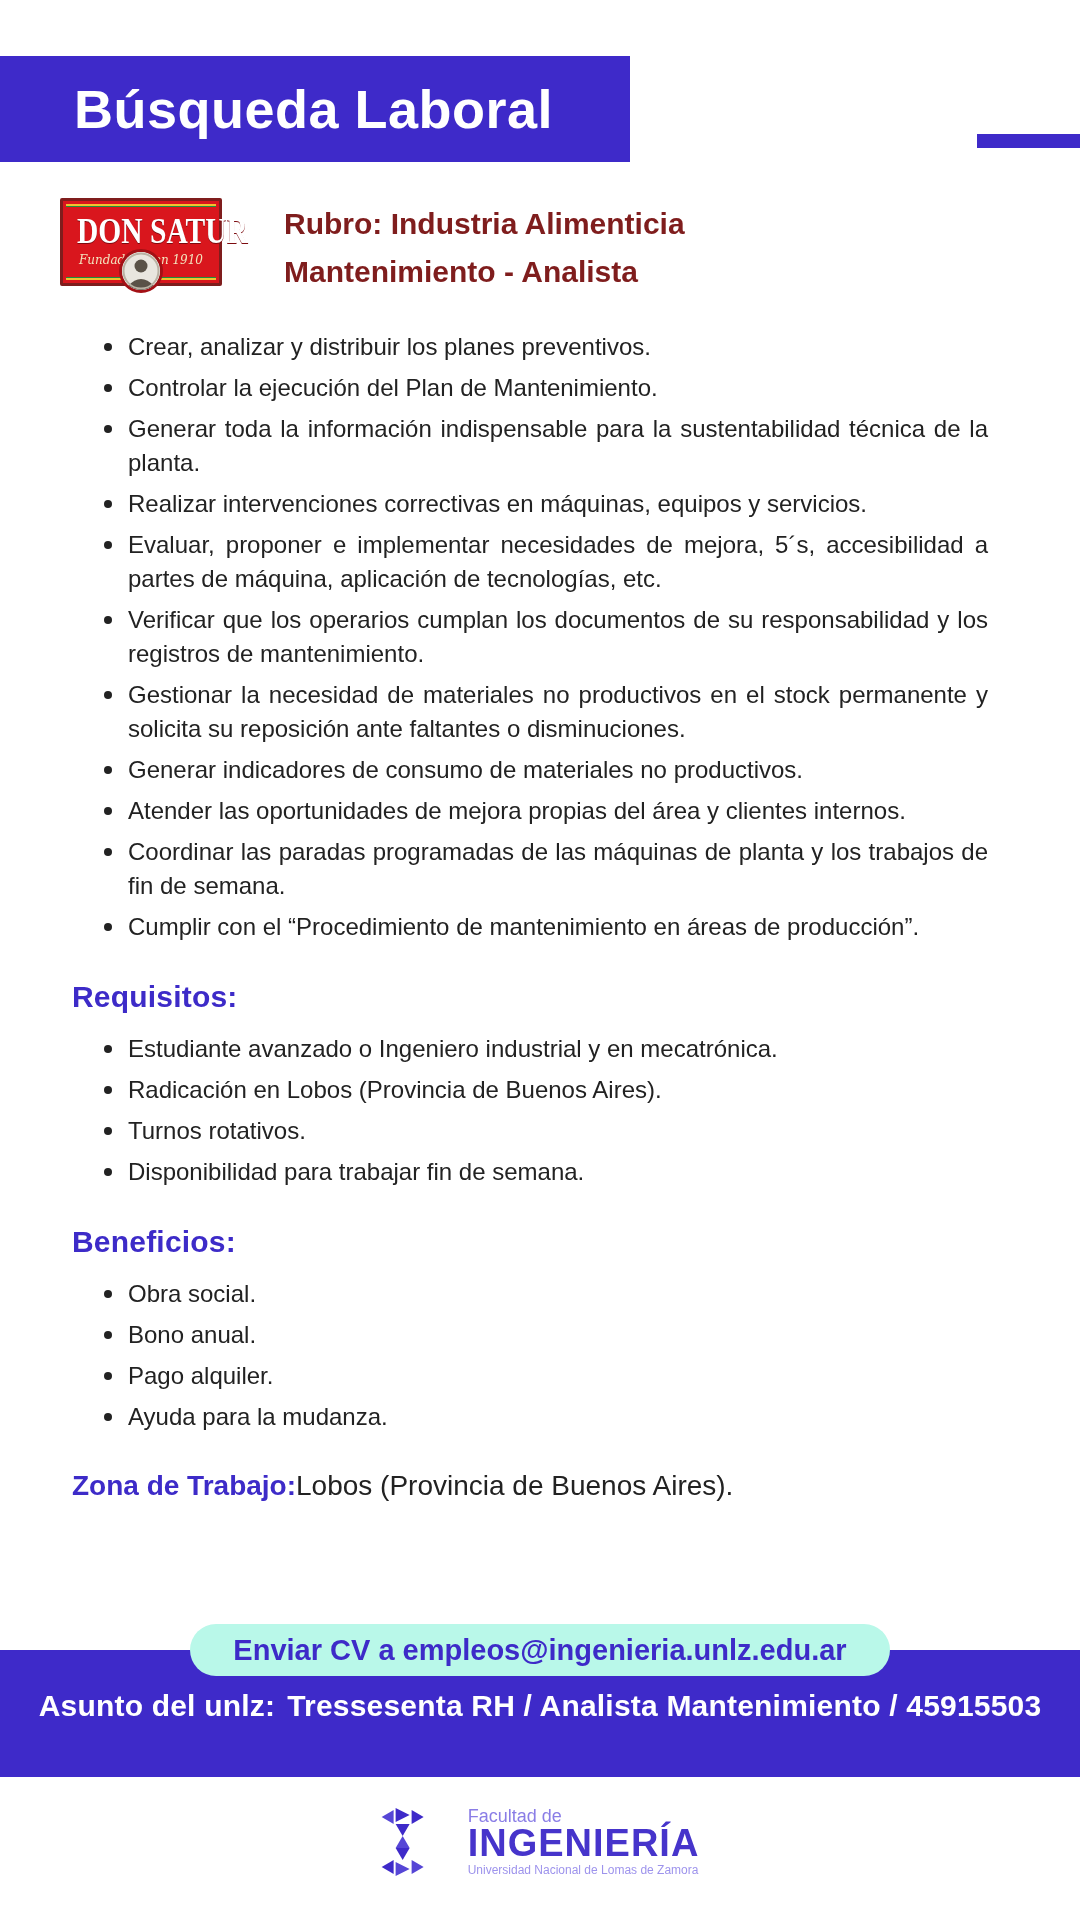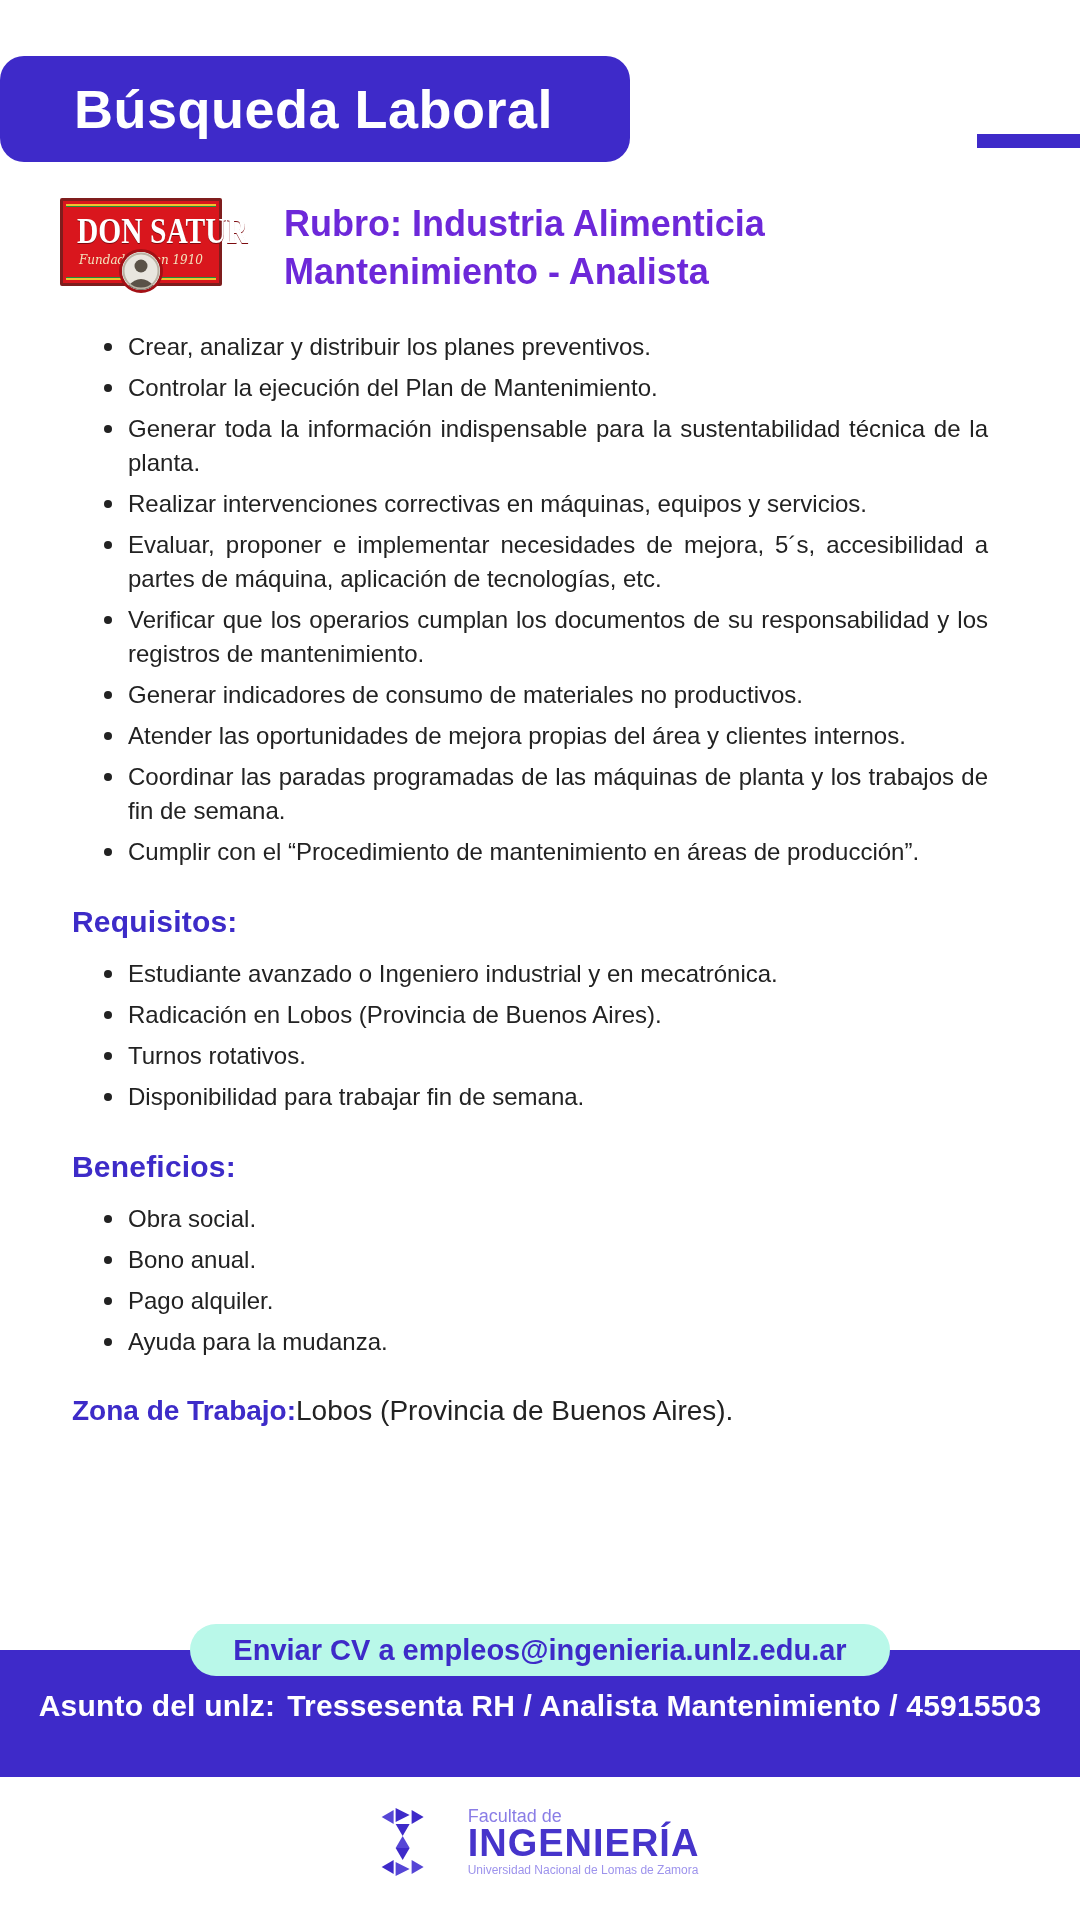--- a/index.html
+++ b/index.html
@@ -3,21 +3,21 @@
 <meta charset="utf-8">
 <style>
   html,body{margin:0;padding:0;}
   body{
     width:1080px;height:1920px;position:relative;background:#ffffff;
     font-family:"Liberation Sans", sans-serif;overflow:hidden;
   }
   
   .banner{
     position:absolute;top:56px;left:0;width:630px;height:106px;
-    background:#3e2ac9;display:flex;align-items:center;border-radius:24px;
+    background:#3e2ac9;display:flex;align-items:center;
   }
   .banner h1{
     margin:0 0 0 74px;color:#ffffff;font-size:54px;font-weight:bold;letter-spacing:.5px;
   }
   .accent-bar{
     position:absolute;top:134px;right:0;width:103px;height:14px;background:#3e2ac9;
   }
   
   .brand-row{position:absolute;top:198px;left:60px;}
   .ds-box{
@@ -42,21 +42,21 @@
   }
   .ds-script.left{left:16px;}
   .ds-script.right{right:16px;}
   .ds-badge{
     position:absolute;left:50%;top:48px;transform:translateX(-50%);
     width:44px;height:44px;border-radius:50%;overflow:hidden;
     border:3px solid #a31015;background:#e9e6df;box-sizing:border-box;
   }
   .position-title{
     position:absolute;top:2px;left:224px;width:560px;
-    color:#6d28d9;font-weight:bold;font-size:36px;line-height:48px;white-space:nowrap;
+    color:#7f1d1d;font-weight:bold;font-size:30px;line-height:48px;white-space:nowrap;
   }
   
   .content{position:absolute;top:330px;left:72px;width:916px;color:#222222;}
   .section{margin-bottom:36px;}
   .section h2{
     margin:0 0 18px 0;color:#3d2bc8;font-size:30px;font-weight:bold;letter-spacing:.2px;
   }
   ul.bullets{list-style:none;margin:0;padding:0 0 0 56px;}
   ul.bullets li{
     position:relative;font-size:24px;line-height:34px;margin-bottom:7px;
@@ -128,20 +128,21 @@
 
   <div class="section">
     <ul class="bullets">
 
     <li><span>Crear, analizar y distribuir los planes preventivos.</span></li>
         <li><span>Controlar la ejecución del Plan de Mantenimiento.</span></li>
         <li><span>Generar toda la información indispensable para la sustentabilidad técnica de la planta.</span></li>
         <li><span>Realizar intervenciones correctivas en máquinas, equipos y servicios.</span></li>
         <li><span>Evaluar, proponer e implementar necesidades de mejora, 5´s, accesibilidad a partes de máquina, aplicación de tecnologías, etc.</span></li>
         <li><span>Verificar que los operarios cumplan los documentos de su responsabilidad y los registros de mantenimiento.</span></li>
+        <li><span>Gestionar la necesidad de materiales no productivos en el stock permanente y solicita su reposición ante faltantes o disminuciones.</span></li>
         <li><span>Generar indicadores de consumo de materiales no productivos.</span></li>
         <li><span>Atender las oportunidades de mejora propias del área y clientes internos.</span></li>
         <li><span>Coordinar las paradas programadas de las máquinas de planta y los trabajos de fin de semana.</span></li>
         <li><span>Cumplir con el “Procedimiento de mantenimiento en áreas de producción”.</span></li>
       </ul>
   </div>
 
   <div class="section">
     <h2>Requisitos:</h2>
     <ul class="bullets">

